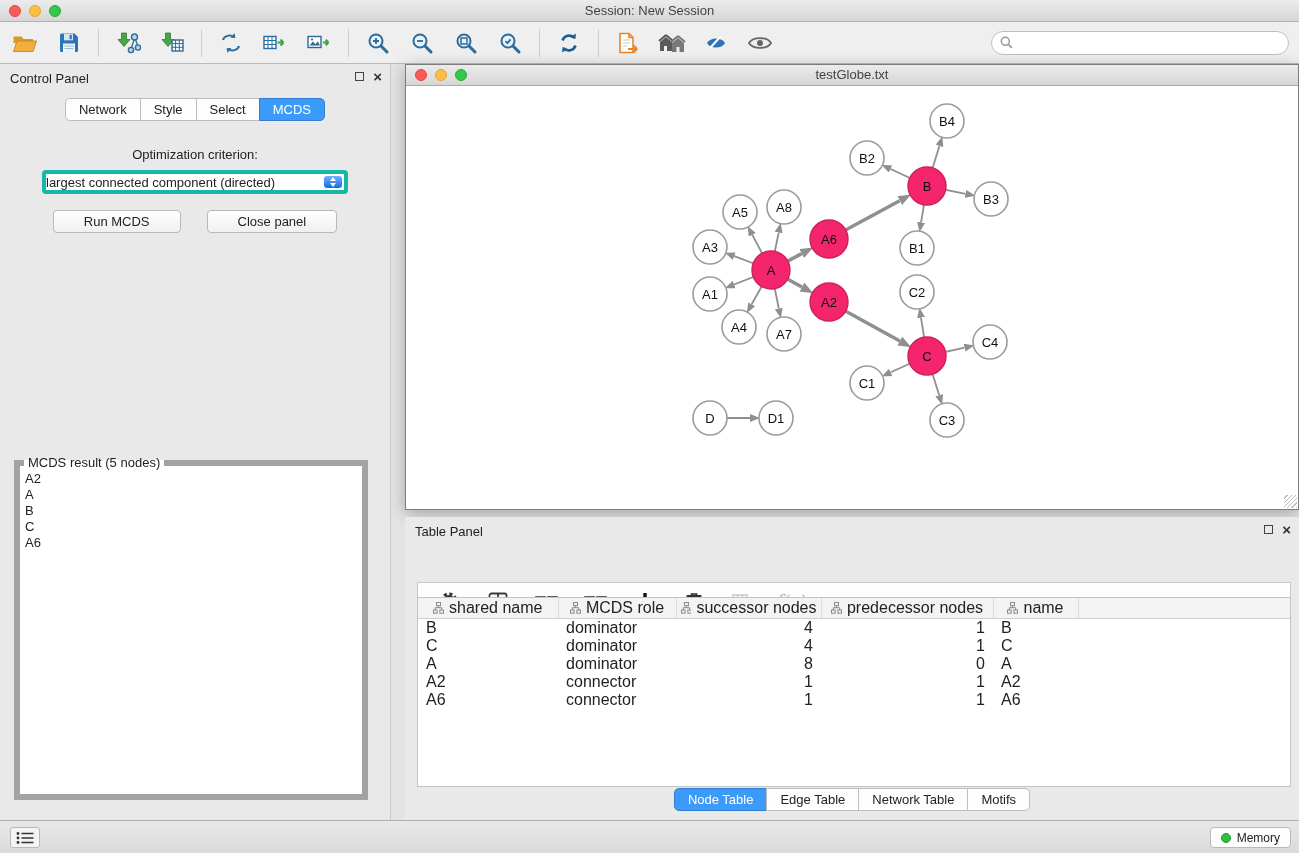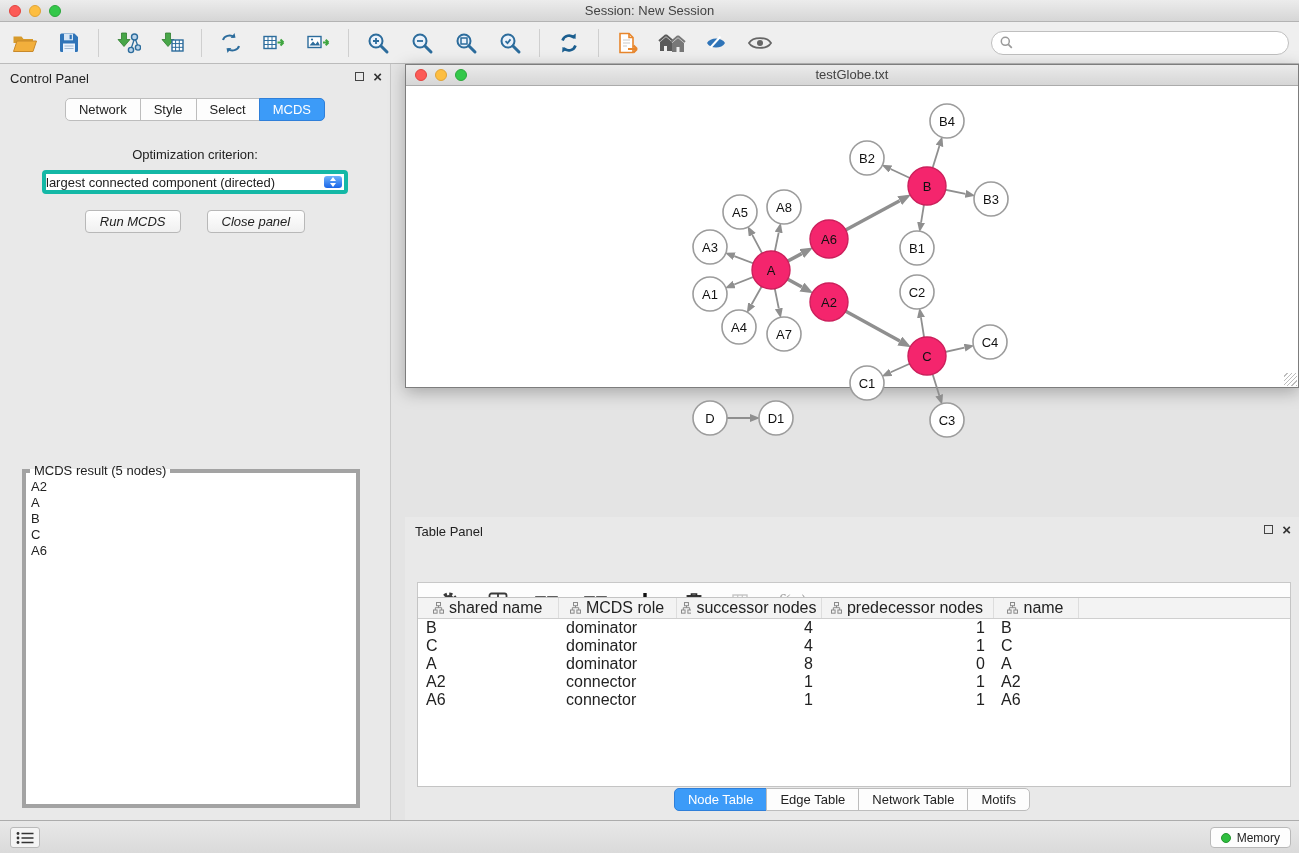--- a/index.html
+++ b/index.html
@@ -65,32 +65,32 @@
   }
   .stepper {
     position:absolute; right:2px; top:2px; bottom:2px; width:18px; border-radius:3px;
     background:linear-gradient(#6FB1FC,#1A66E8);
     display:flex; flex-direction:column; align-items:center; justify-content:center; gap:2px;
   }
   .tri-up { width:0; height:0; border-left:3.5px solid transparent; border-right:3.5px solid transparent; border-bottom:4px solid #fff; }
   .tri-down { width:0; height:0; border-left:3.5px solid transparent; border-right:3.5px solid transparent; border-top:4px solid #fff; }
   .cp-buttons { display:flex; justify-content:center; gap:26px; margin-top:14px; }
   .mac-btn {
-    padding:3px 14px; background:linear-gradient(#FFFFFF,#F0F0F0);
-    border:1px solid #B8B8B8; border-radius:4px; font-size:13px; cursor:default;font-style:italic;
+    padding:3px 30px; background:linear-gradient(#FFFFFF,#F0F0F0);
+    border:1px solid #B8B8B8; border-radius:4px; font-size:13px; cursor:default;
   }
   .cp-result {
     position:absolute; left:14px; right:22px; top:391px; height:345px;
-    background:#fff; border:4px solid #a3a3a3; margin:8px;
+    background:#fff; border:6px solid #a3a3a3; margin:0;
   }
   .cp-result legend { font-size:13px; padding:0 4px; margin-left:4px; color:#222; }
   .cp-result .items { padding:1px 5px; font-size:13px; line-height:16px; }
   
   .netwin {
-    position:absolute; left:405px; top:64px; width:894px; height:324px;
+    position:absolute; left:405px; top:64px; width:894px; height:446px;
     background:#fff; border:1px solid #7D7D7D;
     box-shadow:0 4px 16px rgba(0,0,0,0.28);
   }
   .netwin-title {
     height:21px; background:linear-gradient(#EBEBEB,#D6D6D6);
     border-bottom:1px solid #ABABAB; position:relative;
   }
   .netwin-title .title { text-align:center; line-height:20px; font-size:13px; color:#434343; }
   .netwin .lights { top:4px; }
   .net-canvas { position:absolute; left:0; top:22px; right:0; bottom:0; background:#fff; }

